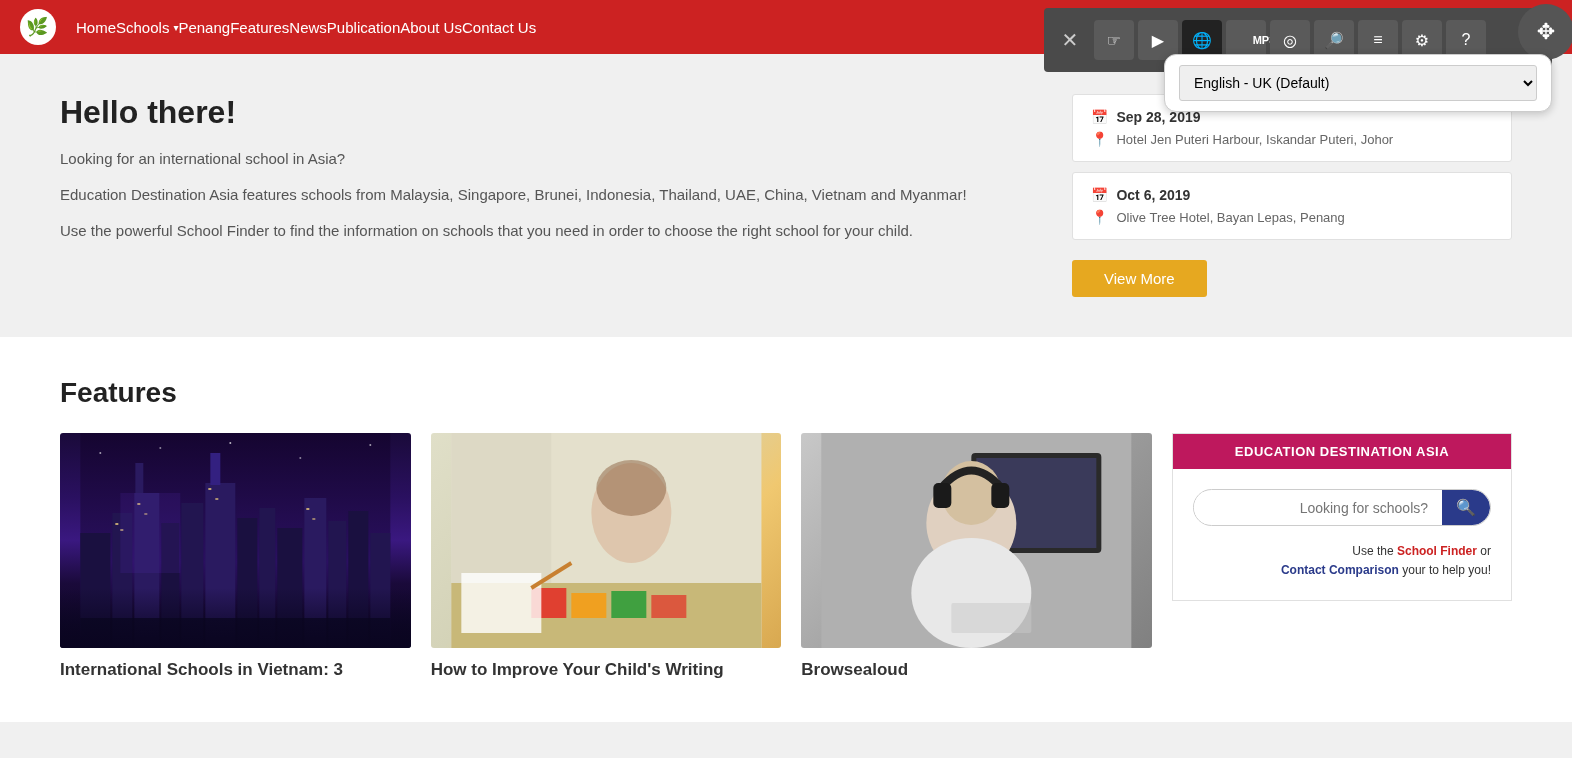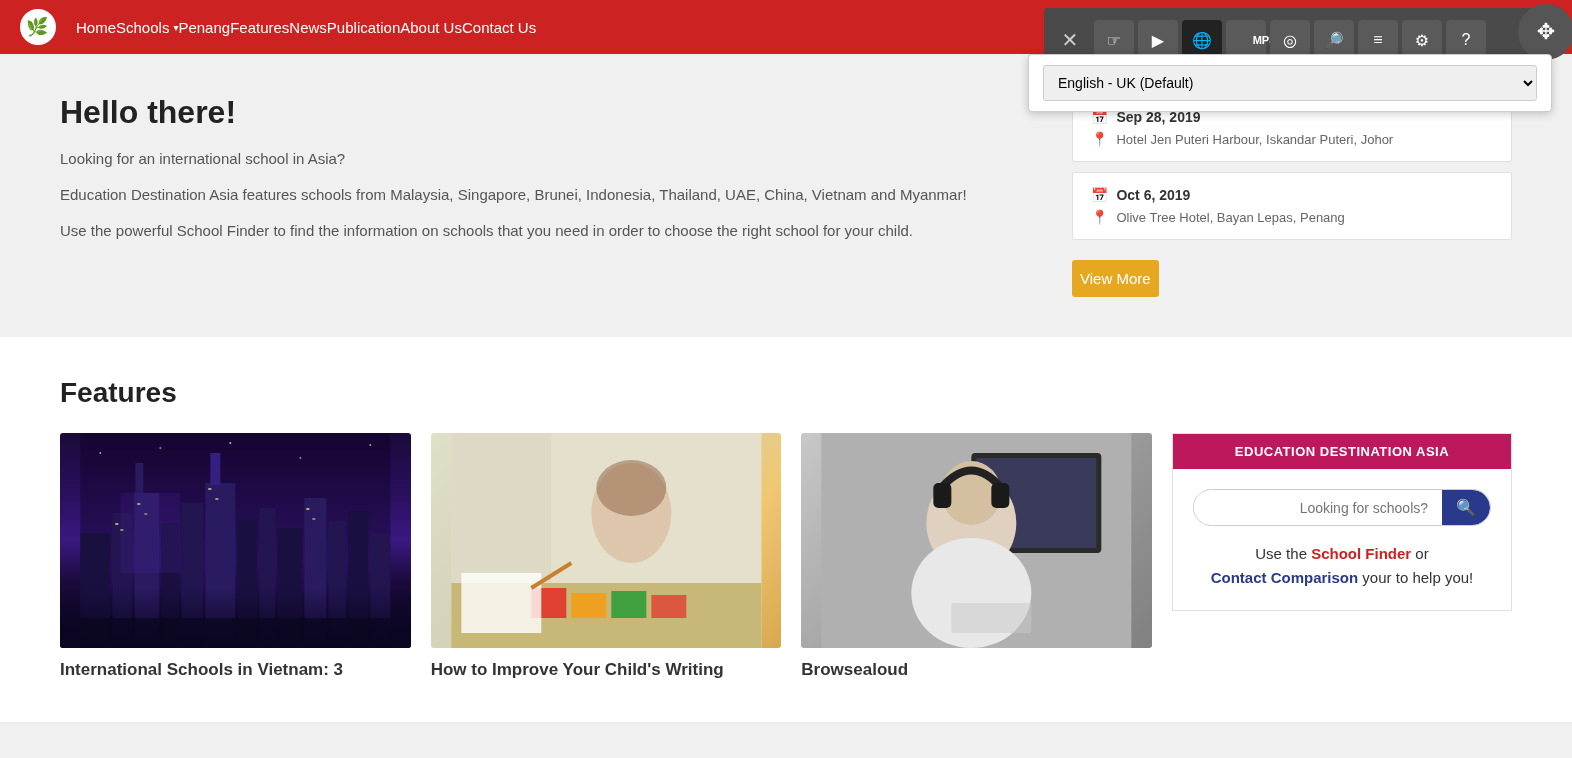--- a/index.html
+++ b/index.html
@@ -56,22 +56,22 @@
       font-size: 22px; position: absolute; right: -28px; top: -8px;
     }
 
     
     .lang-dropdown-wrapper {
       position: absolute;
       top: 54px;
       right: 20px;
       background: white;
       border: 1px solid #ccc;
-      border-radius: 4px;
-      width: 524px;
+      border-radius: 12px;
+      width: 388px;
       padding: 10px 14px;
       z-index: 10;
       box-shadow: 0 2px 8px rgba(0,0,0,0.2);
     }
     .lang-select {
       width: 100%;
       padding: 8px 10px;
       border: 1px solid #ccc;
       border-radius: 3px;
       font-size: 14px;
@@ -98,21 +98,21 @@
       margin-bottom: 10px;
     }
     .event-date { display: flex; align-items: center; gap: 8px; font-size: 14px; font-weight: bold; color: #333; margin-bottom: 6px; }
     .event-location { display: flex; align-items: center; gap: 8px; font-size: 13px; color: #666; }
     .cal-icon { color: #888; font-size: 14px; }
     .pin-icon { color: #888; font-size: 14px; }
     .view-more-btn {
       background: #e6a820;
       color: white;
       border: none;
-      padding: 10px 8px;
+      padding: 10px 32px;
       border-radius: 3px;
       font-size: 15px;
       cursor: pointer;
       margin-top: 10px;
     }
 
     
     .features-section {
       background: white;
       padding: 40px 60px;
@@ -185,23 +185,23 @@
     .school-search-btn {
       background: #2a3a8a;
       color: white;
       border: none;
       padding: 8px 14px;
       cursor: pointer;
       font-size: 16px;
       border-radius: 0 20px 20px 0;
     }
     .school-finder-text {
-      font-size: 15px;
+      font-size: 12px;
       color: #333;
-      text-align: center;
+      text-align: right;
       line-height: 1.6;
     }
     .school-finder-text .highlight-red { color: #cc2222; font-weight: bold; }
     .school-finder-text .highlight-blue { color: #2a3a8a; font-weight: bold; }
   </style>
 </head>
 <body>
 
 <nav>
   <div class="nav-logo">🌿</div>

